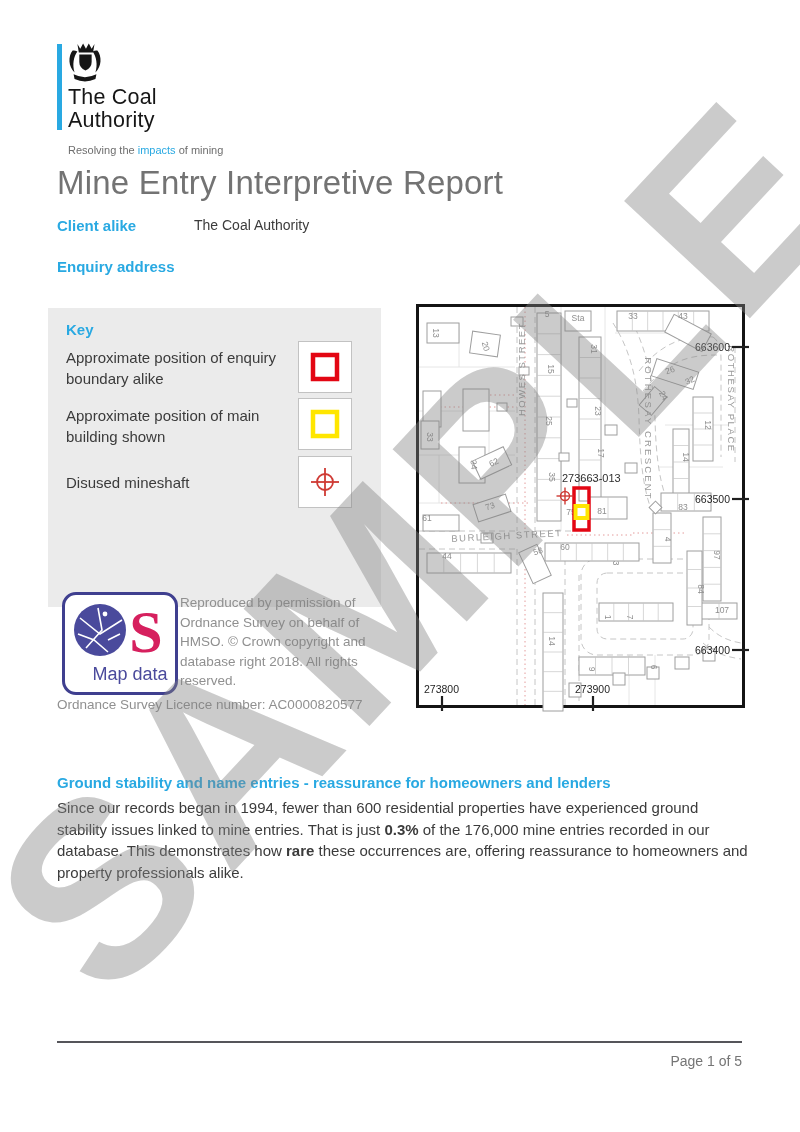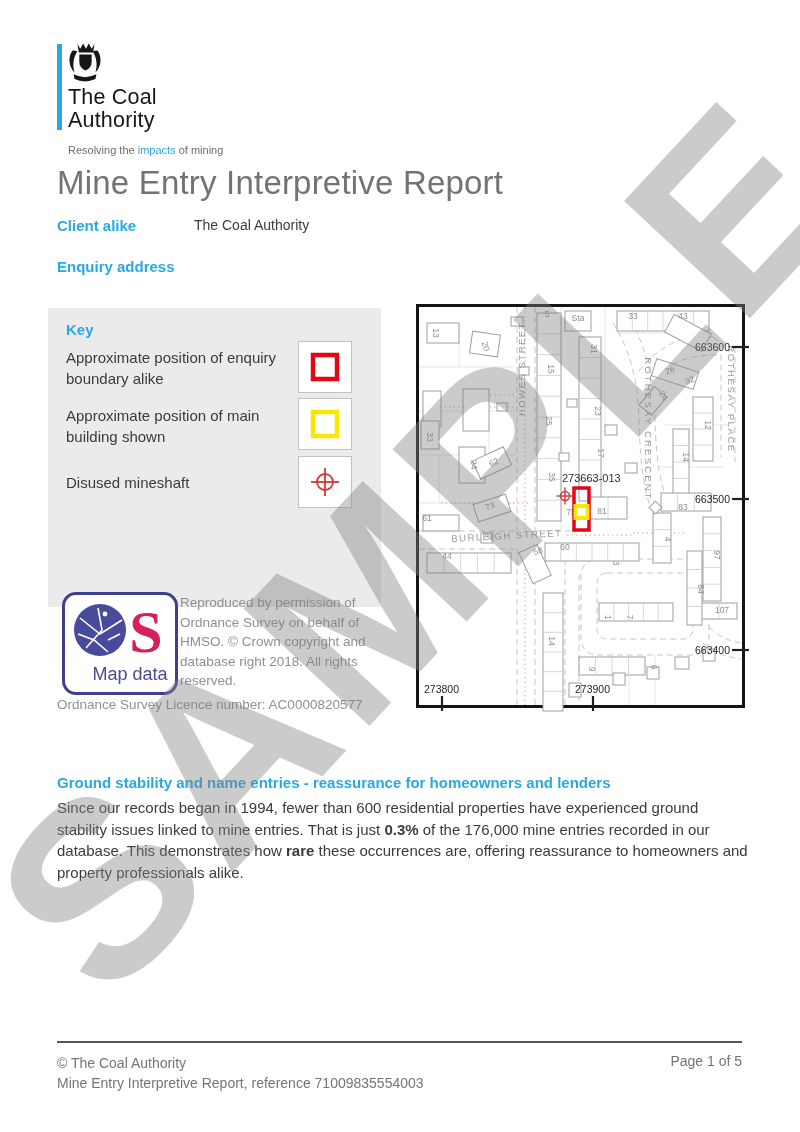--- a/index.html
+++ b/index.html
@@ -420,20 +420,16 @@
     </svg>
     <div class="os-logo-text">Map data</div>
   </div>
   <div class="abs os-attrib">Reproduced by permission of Ordnance Survey on behalf of HMSO. © Crown copyright and database right 2018. All rights reserved.</div>
   <div class="abs licence">Ordnance Survey Licence number: AC0000820577</div>
 
   <div class="abs section-heading">Ground stability and name entries - reassurance for homeowners and lenders</div>
   <p class="abs body-para"><span>Since our records began in 1994, fewer than 600 residential properties have experienced ground stability issues linked to mine entries. That is just </span><b>0.3%</b><span> of the 176,000 mine entries recorded in our database. This demonstrates how </span><b>rare</b><span> these occurrences are, offering reassurance to homeowners and property professionals alike.</span></p>
 
   <div class="abs footer-rule"></div>
-  <div class="abs footer-left">
-    <div>© The Coal Authority</div>
-    <div>Mine Entry Interpretive Report, reference 71009835554003</div>
-  </div>
   <div class="abs footer-right">Page 1 of 5</div>
 
   <div class="abs watermark">SAMPLE</div>
 </div>
 
 </body></html>

